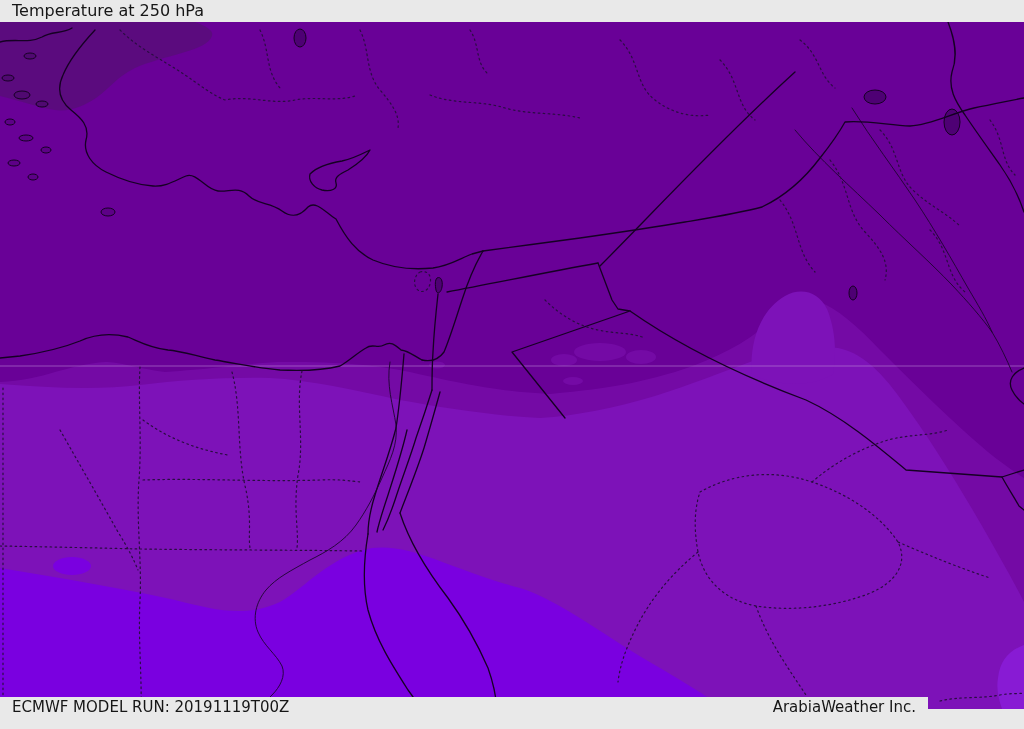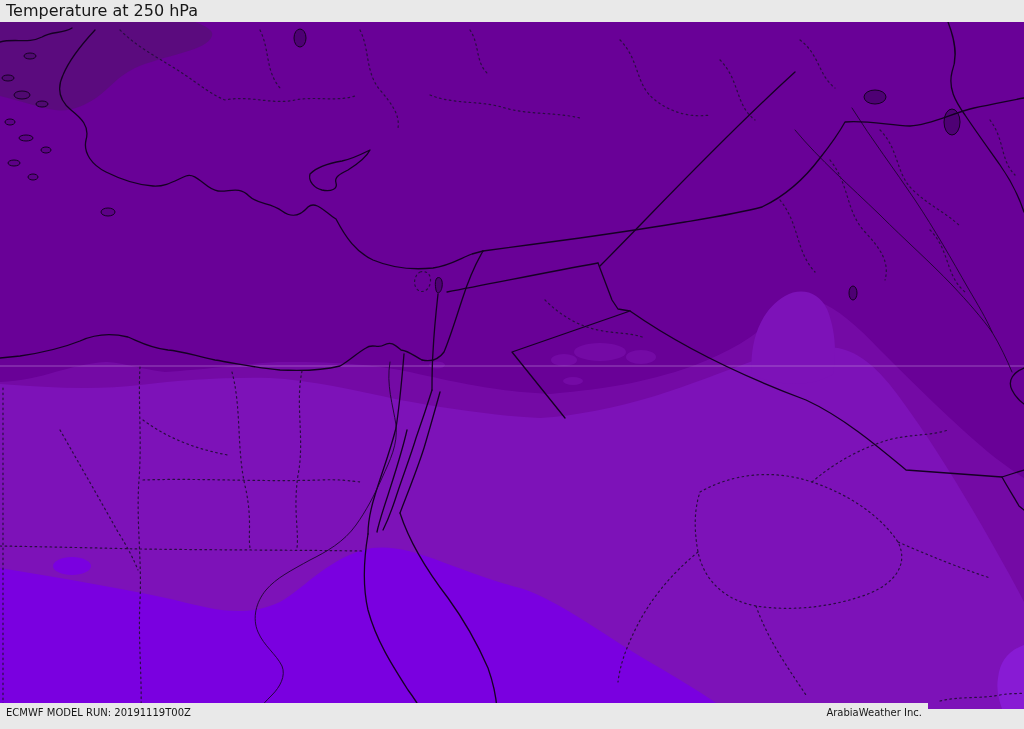--- a/index.html
+++ b/index.html
@@ -1,22 +1,22 @@
 <!DOCTYPE html>
 <html><head>
 <meta charset="utf-8">
 <style>
   html,body{margin:0;padding:0;}
   #app{position:relative;width:1024px;height:729px;overflow:hidden;background:#e9e9e9;
        font-family:"DejaVu Sans","Liberation Sans",sans-serif;}
   .bar{position:absolute;left:0;width:928px;background:#e9e9e9;color:#161616;
        display:flex;justify-content:space-between;align-items:center;
-       padding:0 6px;box-sizing:border-box;}
+       padding:0 12px;box-sizing:border-box;}
   #topbar{top:0;height:22px;font-size:16px;line-height:22px;}
-  #bottombar{bottom:6px;height:20px;font-size:10px;line-height:20px;}
+  #bottombar{bottom:12px;height:20px;font-size:15px;line-height:20px;}
   .bar .lbl{white-space:nowrap;}
   #mapwrap{position:absolute;top:22px;left:0;width:1024px;height:687px;}
   svg{display:block;}
   .coast{fill:none;stroke:#160024;stroke-width:1.3;stroke-linecap:round;stroke-linejoin:round;}
   .river{fill:none;stroke:#1d0530;stroke-width:0.9;stroke-linecap:round;}
   .dotted{fill:none;stroke:#2a0d42;stroke-width:1.2;stroke-dasharray:1.6 3.4;stroke-linecap:round;}
   .lake{stroke:#160024;stroke-width:1;fill:rgba(10,0,25,0.28);}
   .isle{stroke:#160024;stroke-width:1;fill:rgba(10,0,25,0.12);}
   .grid{stroke:#c49ade;stroke-width:1;opacity:0.5;}
 </style>

